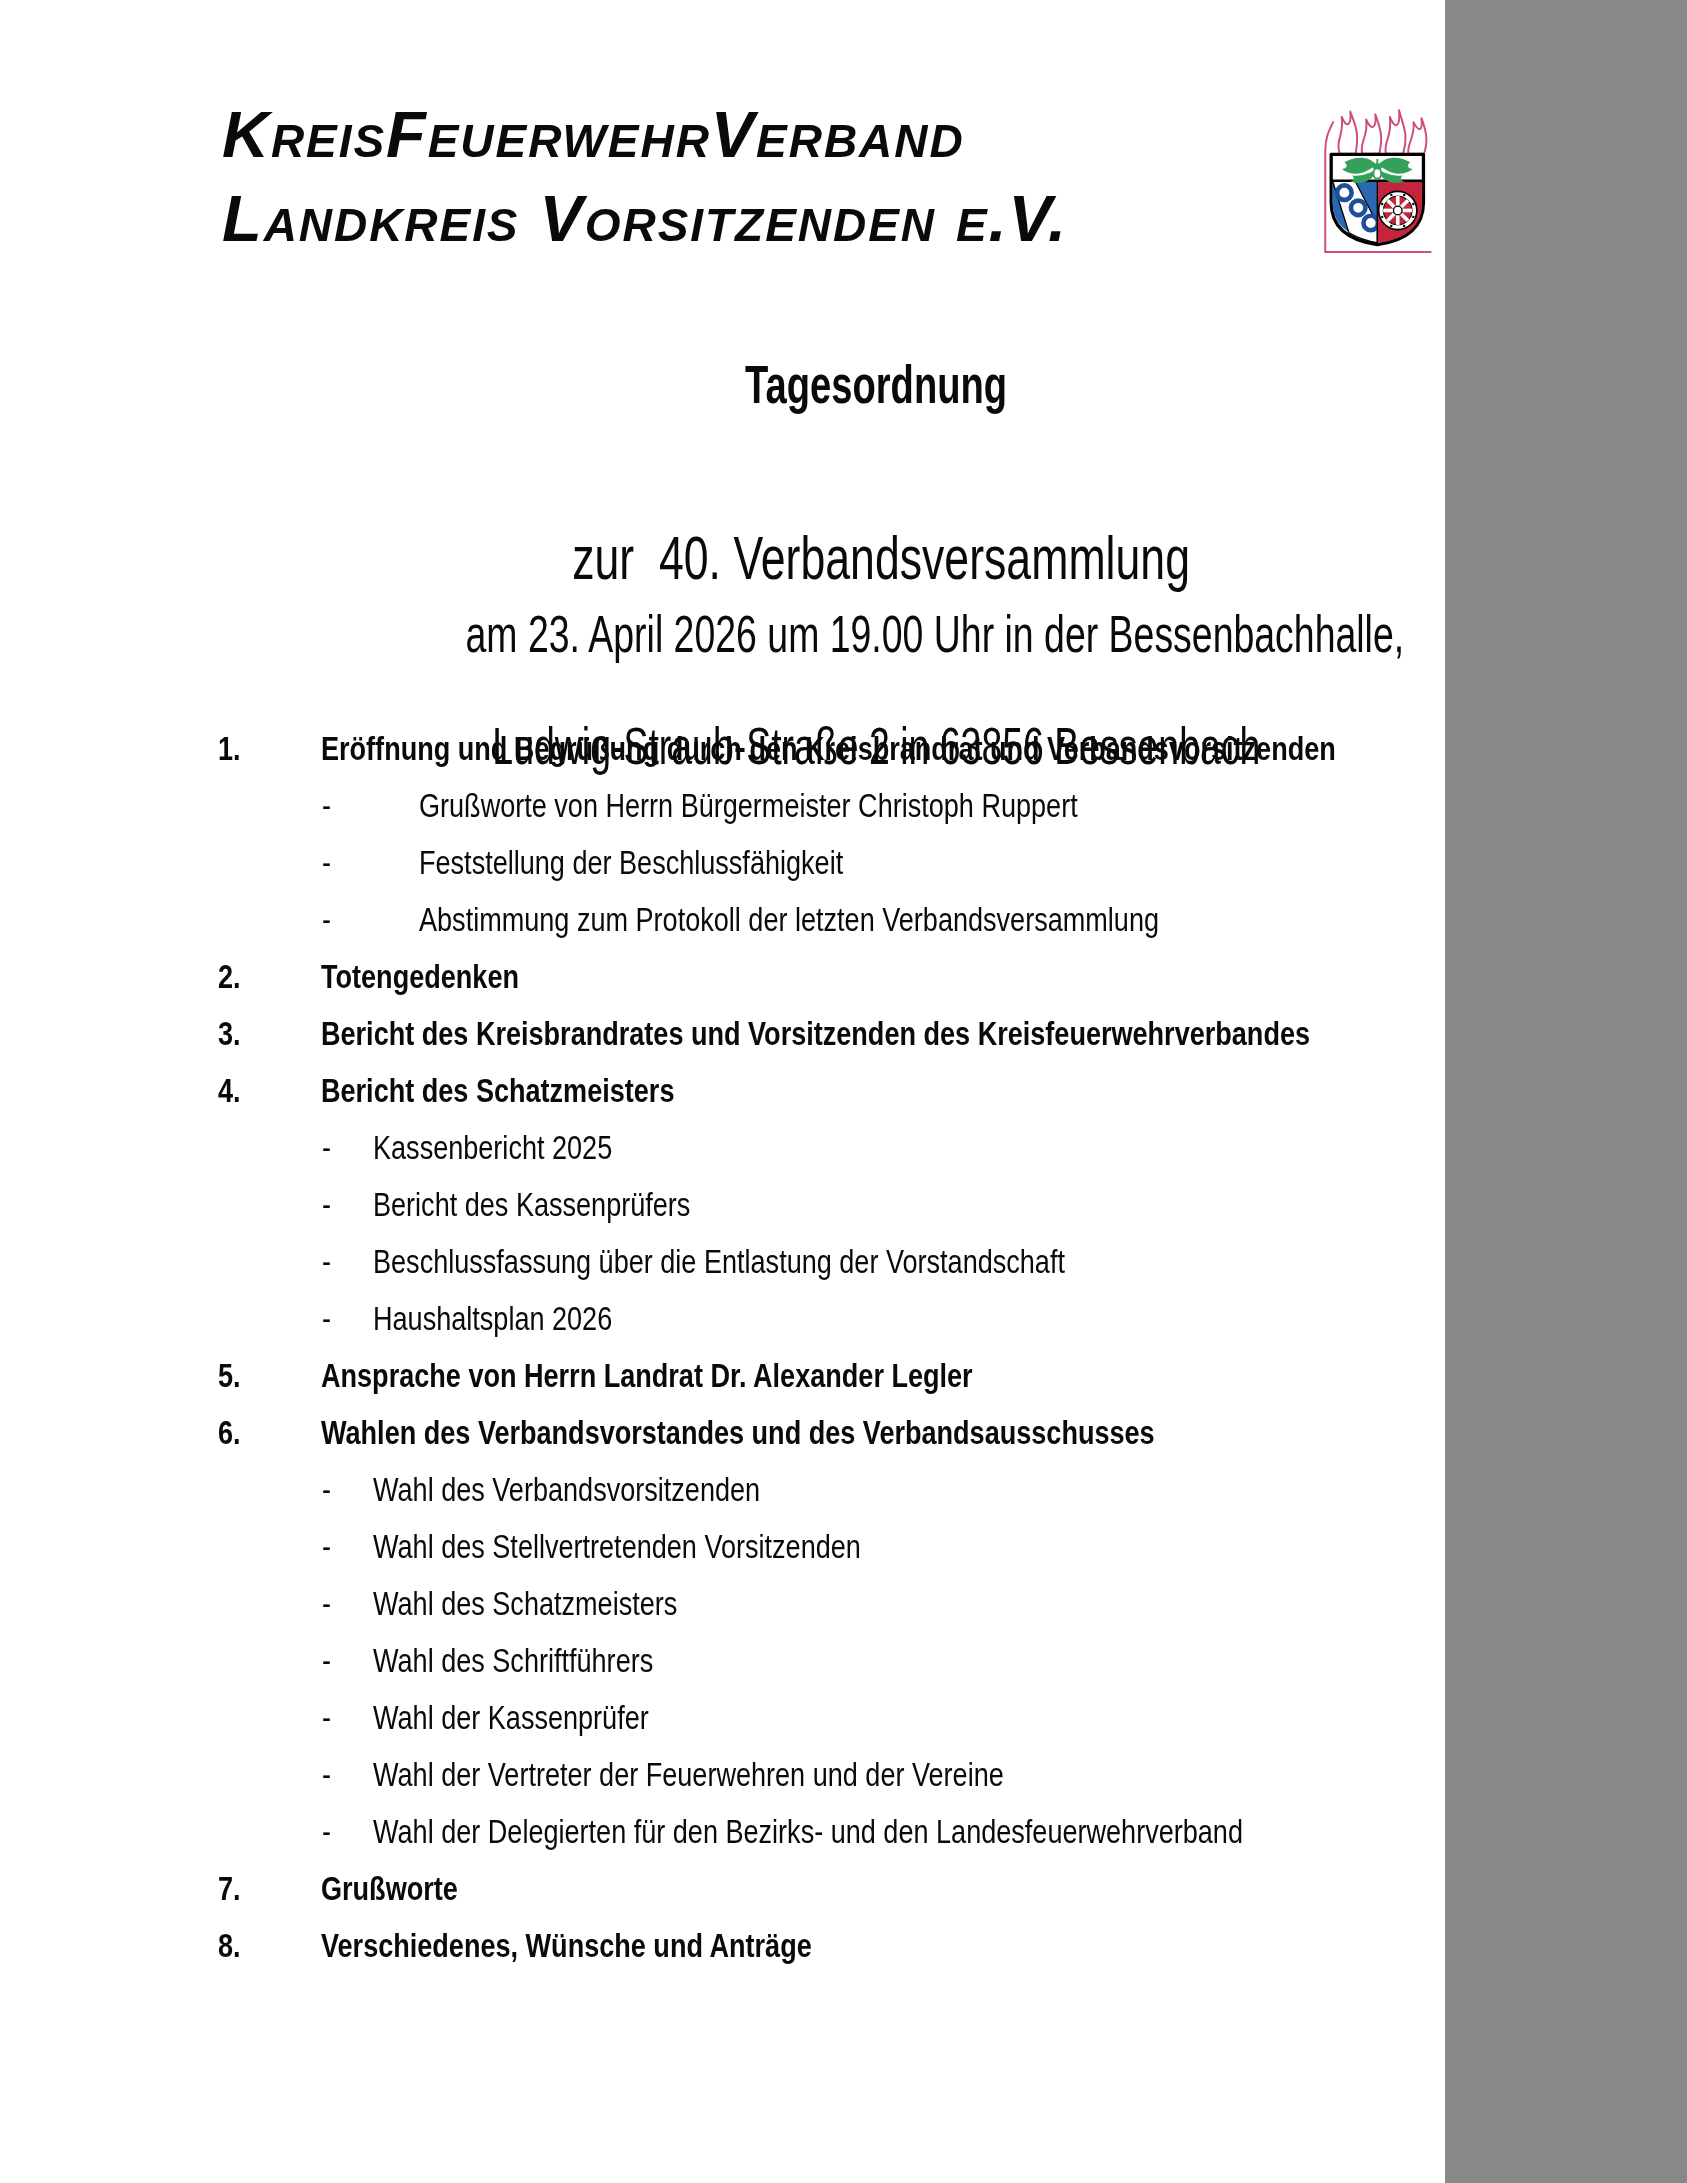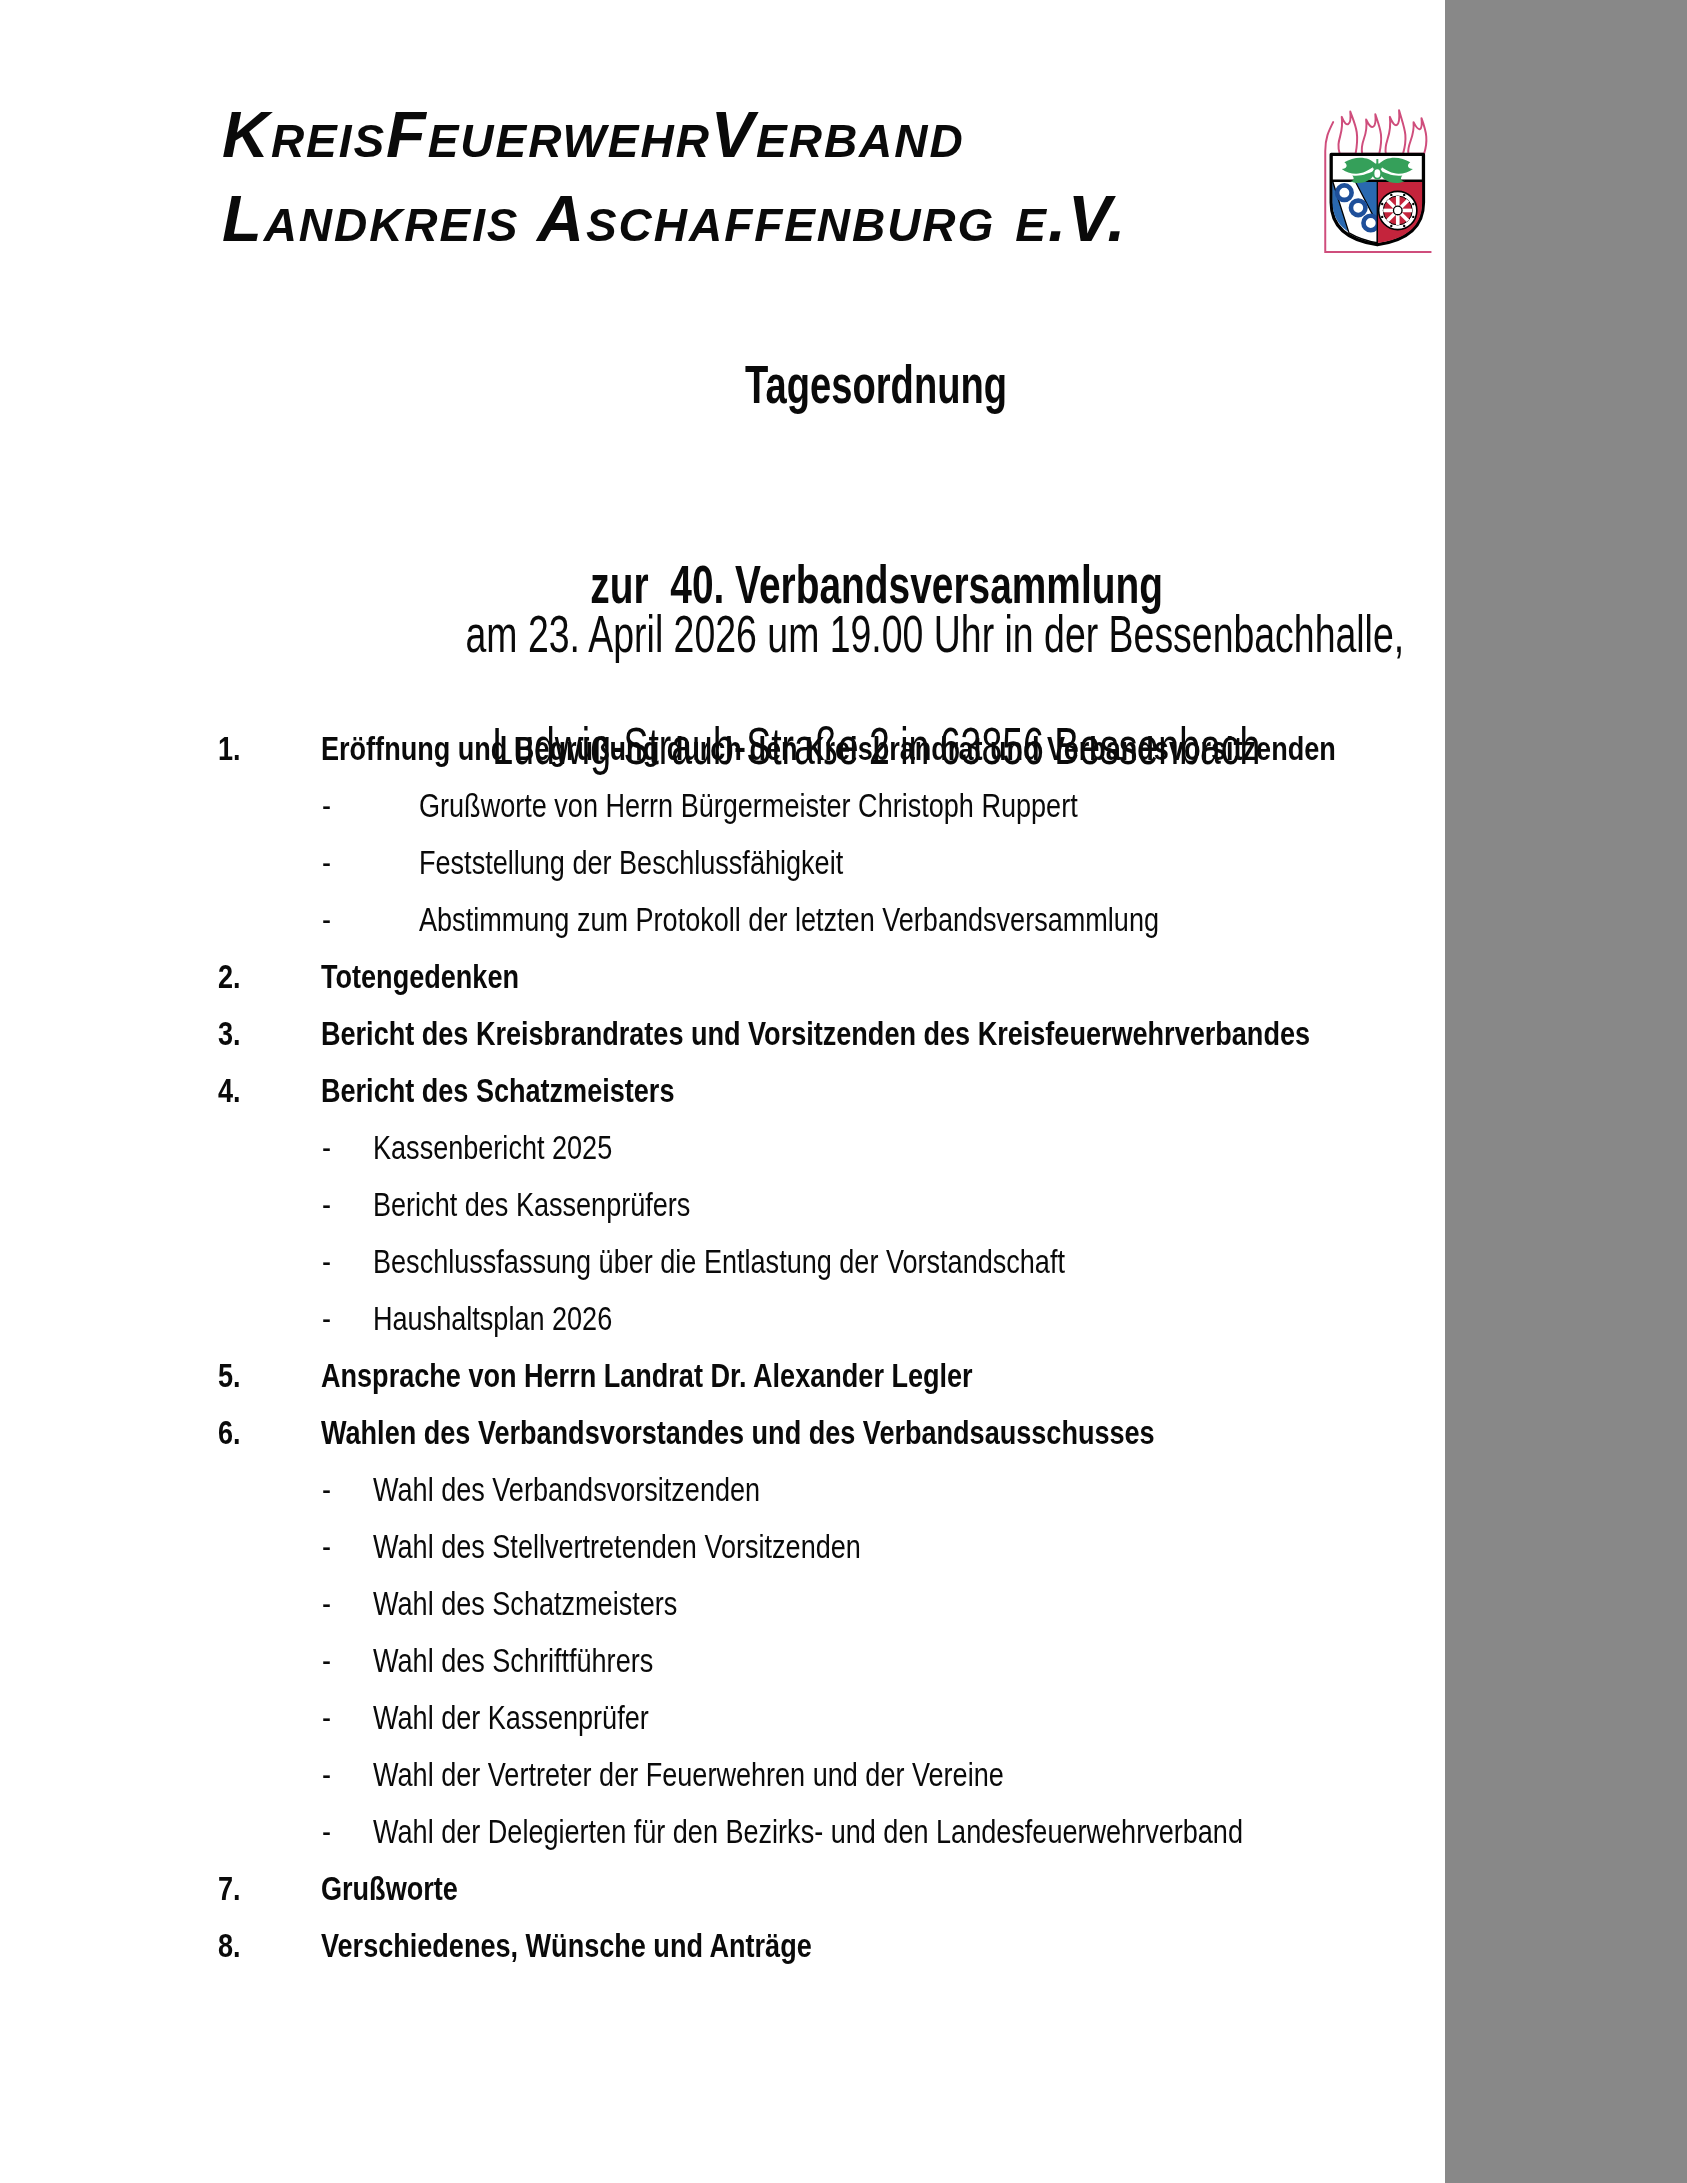--- a/index.html
+++ b/index.html
@@ -20,21 +20,21 @@
     letter-spacing:0.03em;
     white-space:nowrap;
   }
   .org .org-line{display:block;}
   
   .logo{position:absolute;left:1318px;top:98px;width:116px;height:159px;}
   .logo svg{display:block;width:100%;height:100%;}
   
   .centercol{position:absolute;left:225px;width:1244px;text-align:center;white-space:pre;}
   .doc-title{top:295px;font-size:53px;line-height:60px;font-weight:700;}
-  .subtitle{top:490px;font-size:54px;line-height:63px;font-weight:bold;}
+  .subtitle{top:463px;font-size:62px;line-height:63px;}
   .event{top:550px;font-size:52px;line-height:56px;}
   
   .cx72{display:inline-block;transform:scaleX(0.72);transform-origin:50% 50%;}
   .cx82{display:inline-block;transform:scaleX(0.82);transform-origin:0 50%;}
   
   .agenda{position:absolute;left:218px;top:720px;width:1270px;font-size:33px;}
   .row{position:relative;height:57px;line-height:57px;white-space:nowrap;}
   .row .num{position:absolute;left:0;font-weight:700;}
   .row .label{margin-left:103px;font-weight:700;}
   .row .dash{position:absolute;left:104px;font-weight:400;}
@@ -42,21 +42,21 @@
   .row .slabel.wide{margin-left:201px;}
   .row .slabel.narrow{margin-left:155px;}
 </style>
 </head>
 <body>
 
 <div class="page">
 
   <div class="org">
     <span class="org-line">KreisFeuerwehrVerband</span>
-    <span class="org-line">Landkreis Aschaffenburg e.V.</span>
+    <span class="org-line">Landkreis Vorsitzenden e.V.</span>
   </div>
 
   <div class="logo">
     <svg viewBox="0 0 176 240">
 
       <path d="M171,233 H11 V80 C11,60 16,50 23,36" fill="none" stroke="var(--flame-pink)" stroke-width="3" stroke-linecap="round"></path>
 
       <g fill="#ffffff" stroke="var(--flame-pink)" stroke-width="3" stroke-linejoin="round">
         <path d="M33,84 C26,62 40,56 36,28 C43,46 51,42 49,20 C57,42 63,52 57,84 Z"></path>
         <path d="M67,84 C63,64 77,58 73,32 C81,50 89,46 87,24 C95,48 99,56 93,84 Z"></path>

